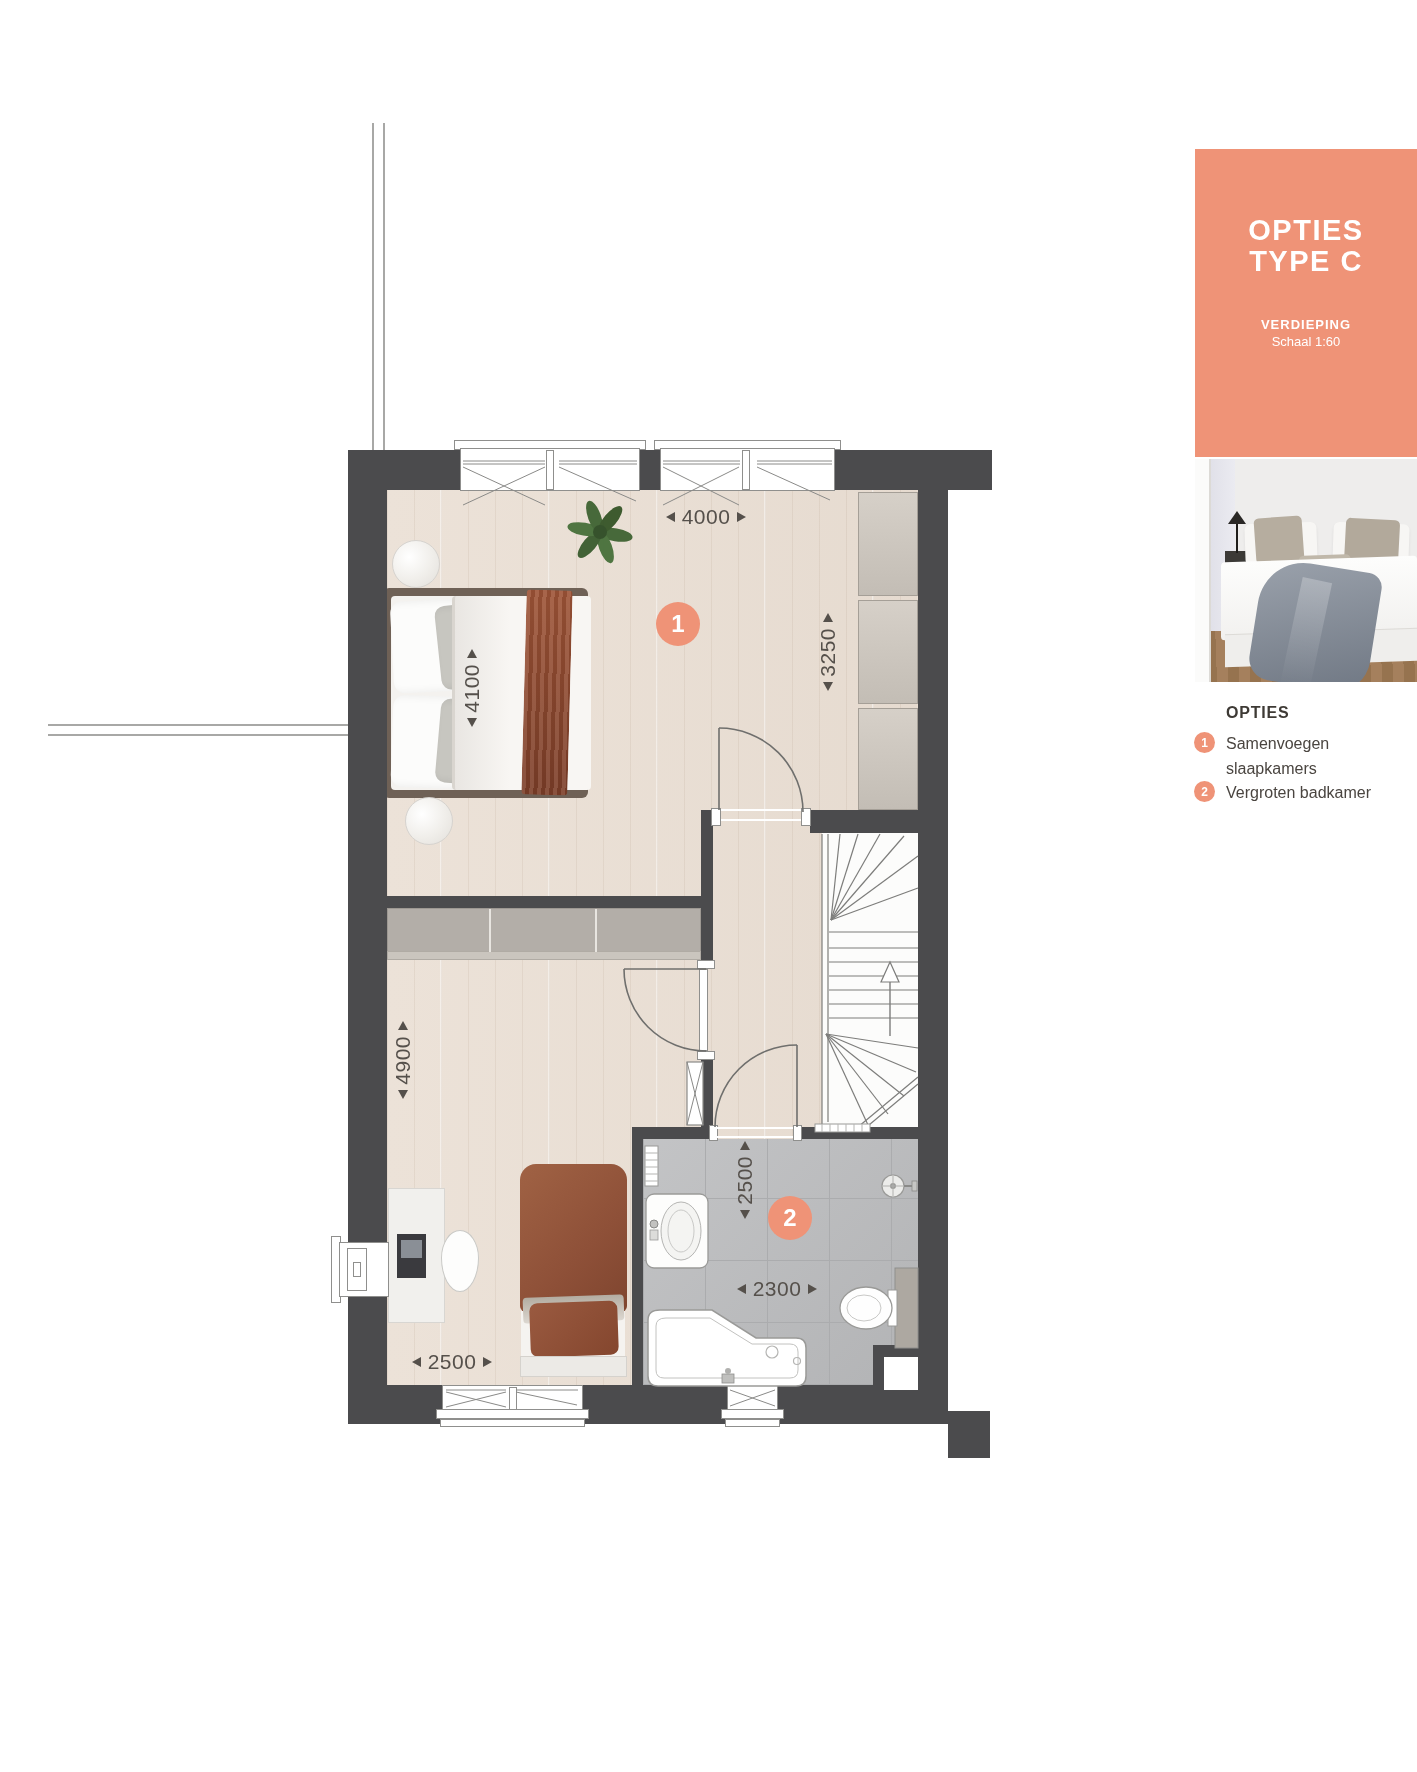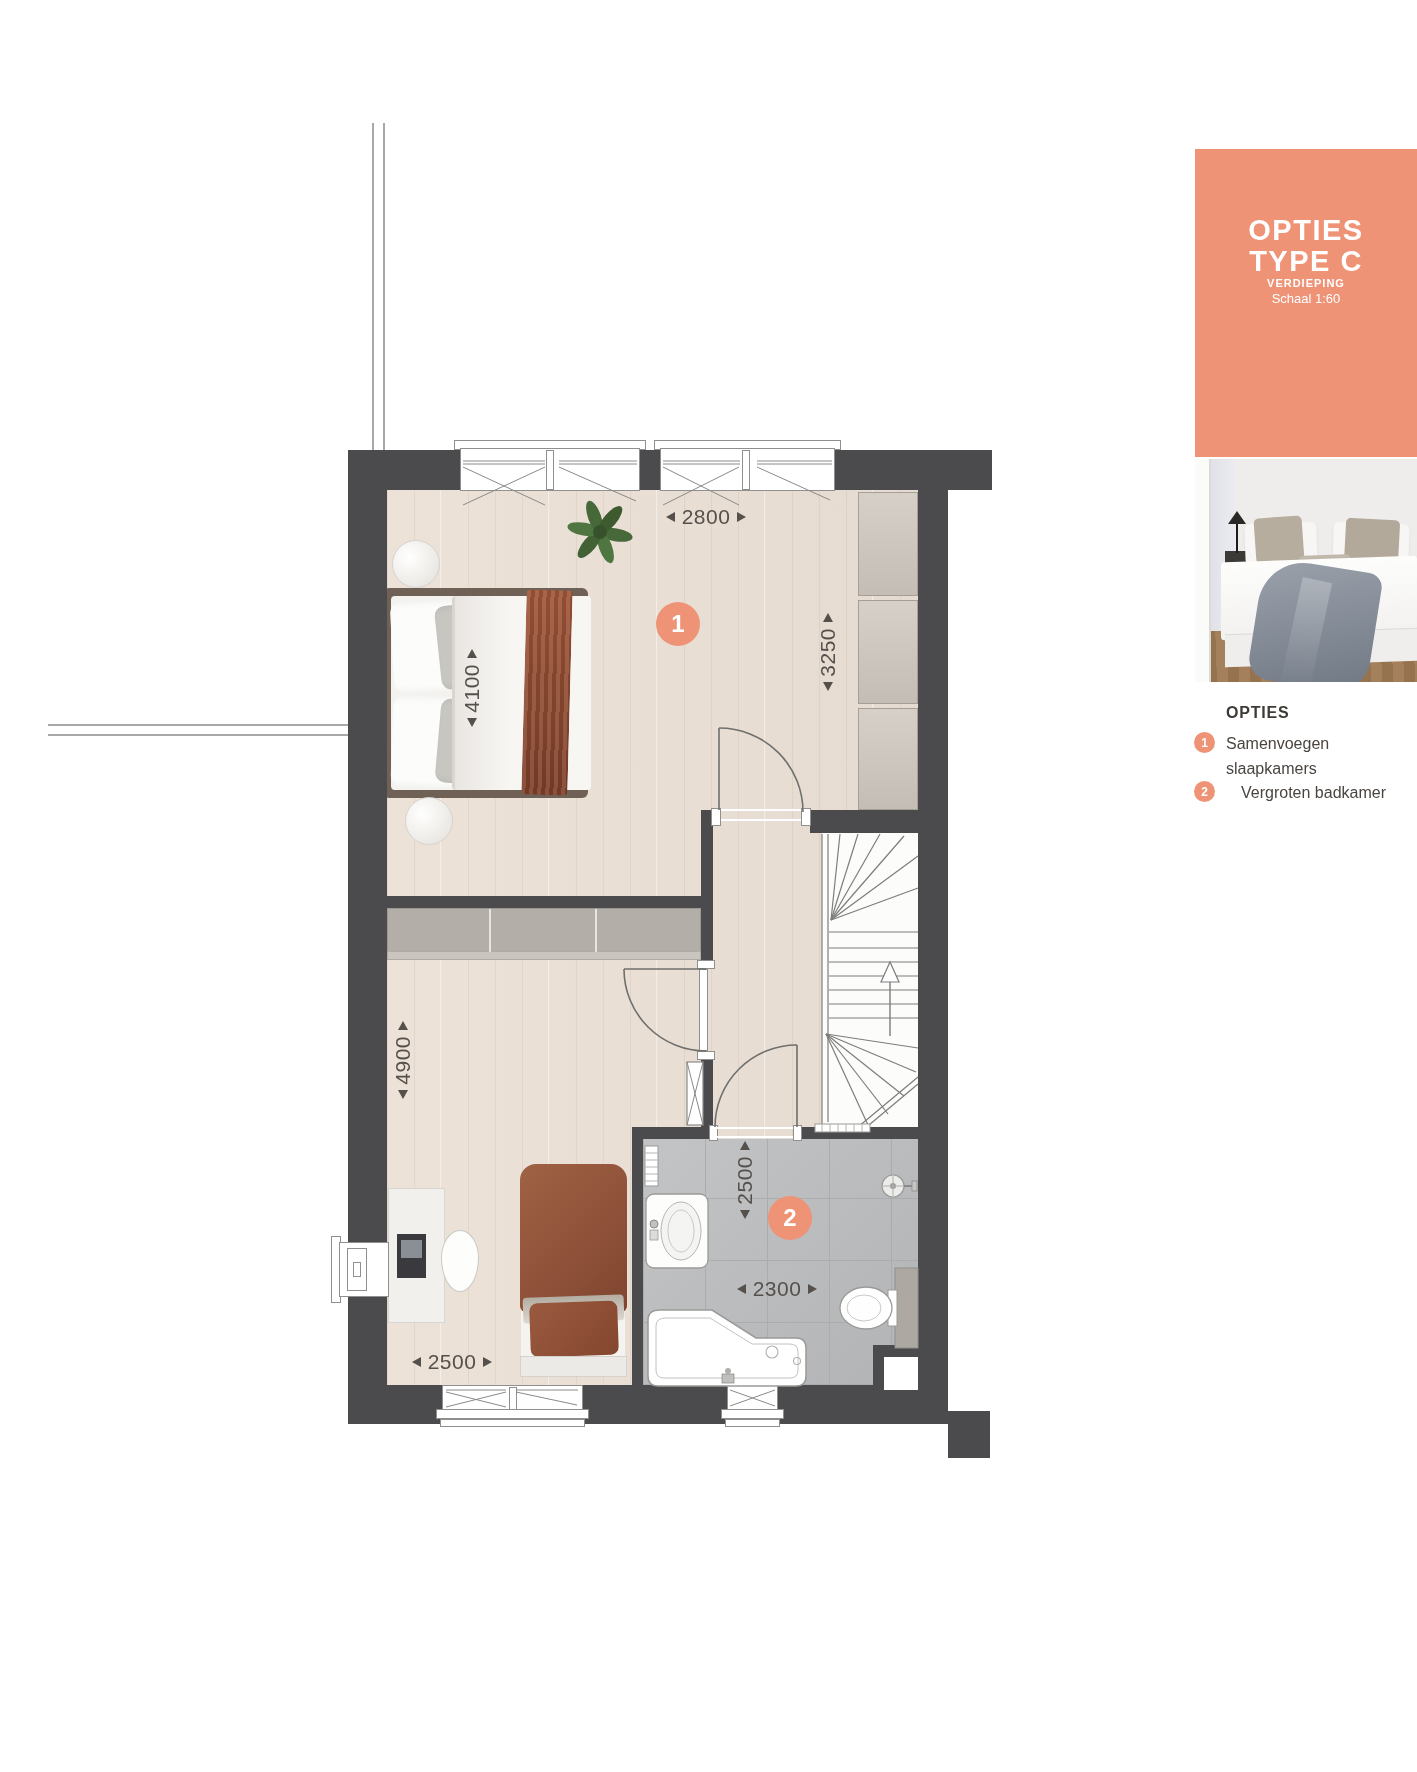--- a/index.html
+++ b/index.html
@@ -67,21 +67,21 @@
   .tri-l{border-top:5px solid transparent;border-bottom:5px solid transparent;border-right:9px solid #55504b;}
   .tri-r{border-top:5px solid transparent;border-bottom:5px solid transparent;border-left:9px solid #55504b;}
   .tri-u{border-left:5px solid transparent;border-right:5px solid transparent;border-bottom:9px solid #55504b;}
   .tri-d{border-left:5px solid transparent;border-right:5px solid transparent;border-top:9px solid #55504b;}
   .marker{position:absolute;width:44px;height:44px;border-radius:50%;background:#ef9377;z-index:6;
     display:flex;align-items:center;justify-content:center;color:#fff;font-size:24px;font-weight:bold;}
 
   
   .side-panel{left:1195px;top:149px;width:222px;height:308px;background:#ef9377;z-index:7;color:#fff;text-align:center;}
   .panel-title{margin-top:66px;font-size:29px;font-weight:bold;letter-spacing:1.5px;line-height:31px;}
-  .panel-sub{font-size:11px;font-weight:bold;letter-spacing:1px;}
+  .panel-sub{margin-top:40px;font-size:13px;font-weight:bold;letter-spacing:1px;}
   .panel-scale{margin-top:2px;font-size:13px;}
   .photo{left:1195px;top:459px;width:222px;height:223px;background:#eeedec;overflow:hidden;z-index:7;}
   .legend-header{left:1226px;top:704px;font-size:16px;font-weight:bold;color:#3e3a35;letter-spacing:0.8px;z-index:7;}
   .legend-circle{width:21px;height:21px;border-radius:50%;background:#ef9377;color:#fff;font-size:12px;font-weight:bold;
     display:flex;align-items:center;justify-content:center;z-index:7;}
   .legend-text{font-size:16px;color:#4a4540;line-height:25px;width:175px;z-index:7;}
 
   
   .ph{position:absolute;}
 </style>
@@ -303,21 +303,21 @@
       <ellipse cx="616" cy="532" rx="17" ry="6.5" fill="#355427" transform="rotate(310 600 532)"></ellipse>
       <circle cx="600" cy="532" r="7" fill="#2d4b24"></circle>
     </g>
 
     <path d="M721,810 H801 M721,820 H801" stroke="#ffffff" stroke-width="2"></path>
     <path d="M717,1128 H793 M717,1137 H793" stroke="#ffffff" stroke-width="2"></path>
   </svg>
 
   <div class="dim" style="left:646px;top:504px;width:120px;height:26px;">
     <span class="tri tri-l"></span>
-    <span class="dim-text">2800</span>
+    <span class="dim-text">4000</span>
     <span class="tri tri-r"></span>
   </div>
   <div class="dim dim-v" style="left:813px;top:592px;width:30px;height:120px;">
     <span class="tri tri-u"></span>
     <span class="dim-text vtext">3250</span>
     <span class="tri tri-d"></span>
   </div>
   <div class="dim dim-v" style="left:457px;top:628px;width:30px;height:120px;">
     <span class="tri tri-u"></span>
     <span class="dim-text vtext">4100</span>
@@ -380,15 +380,15 @@
   </div>
 
   <div class="abs legend-header">OPTIES</div>
   <div class="abs legend-circle" style="left:1194px;top:732px;">
     <span>1</span>
   </div>
   <div class="abs legend-text" style="left:1226px;top:731px;">Samenvoegen slaapkamers</div>
   <div class="abs legend-circle" style="left:1194px;top:781px;">
     <span>2</span>
   </div>
-  <div class="abs legend-text" style="left:1226px;top:780px;text-align:center;">Vergroten badkamer</div>
+  <div class="abs legend-text" style="left:1226px;top:780px;">Vergroten badkamer</div>
 
 </div>
 
 </body></html>

